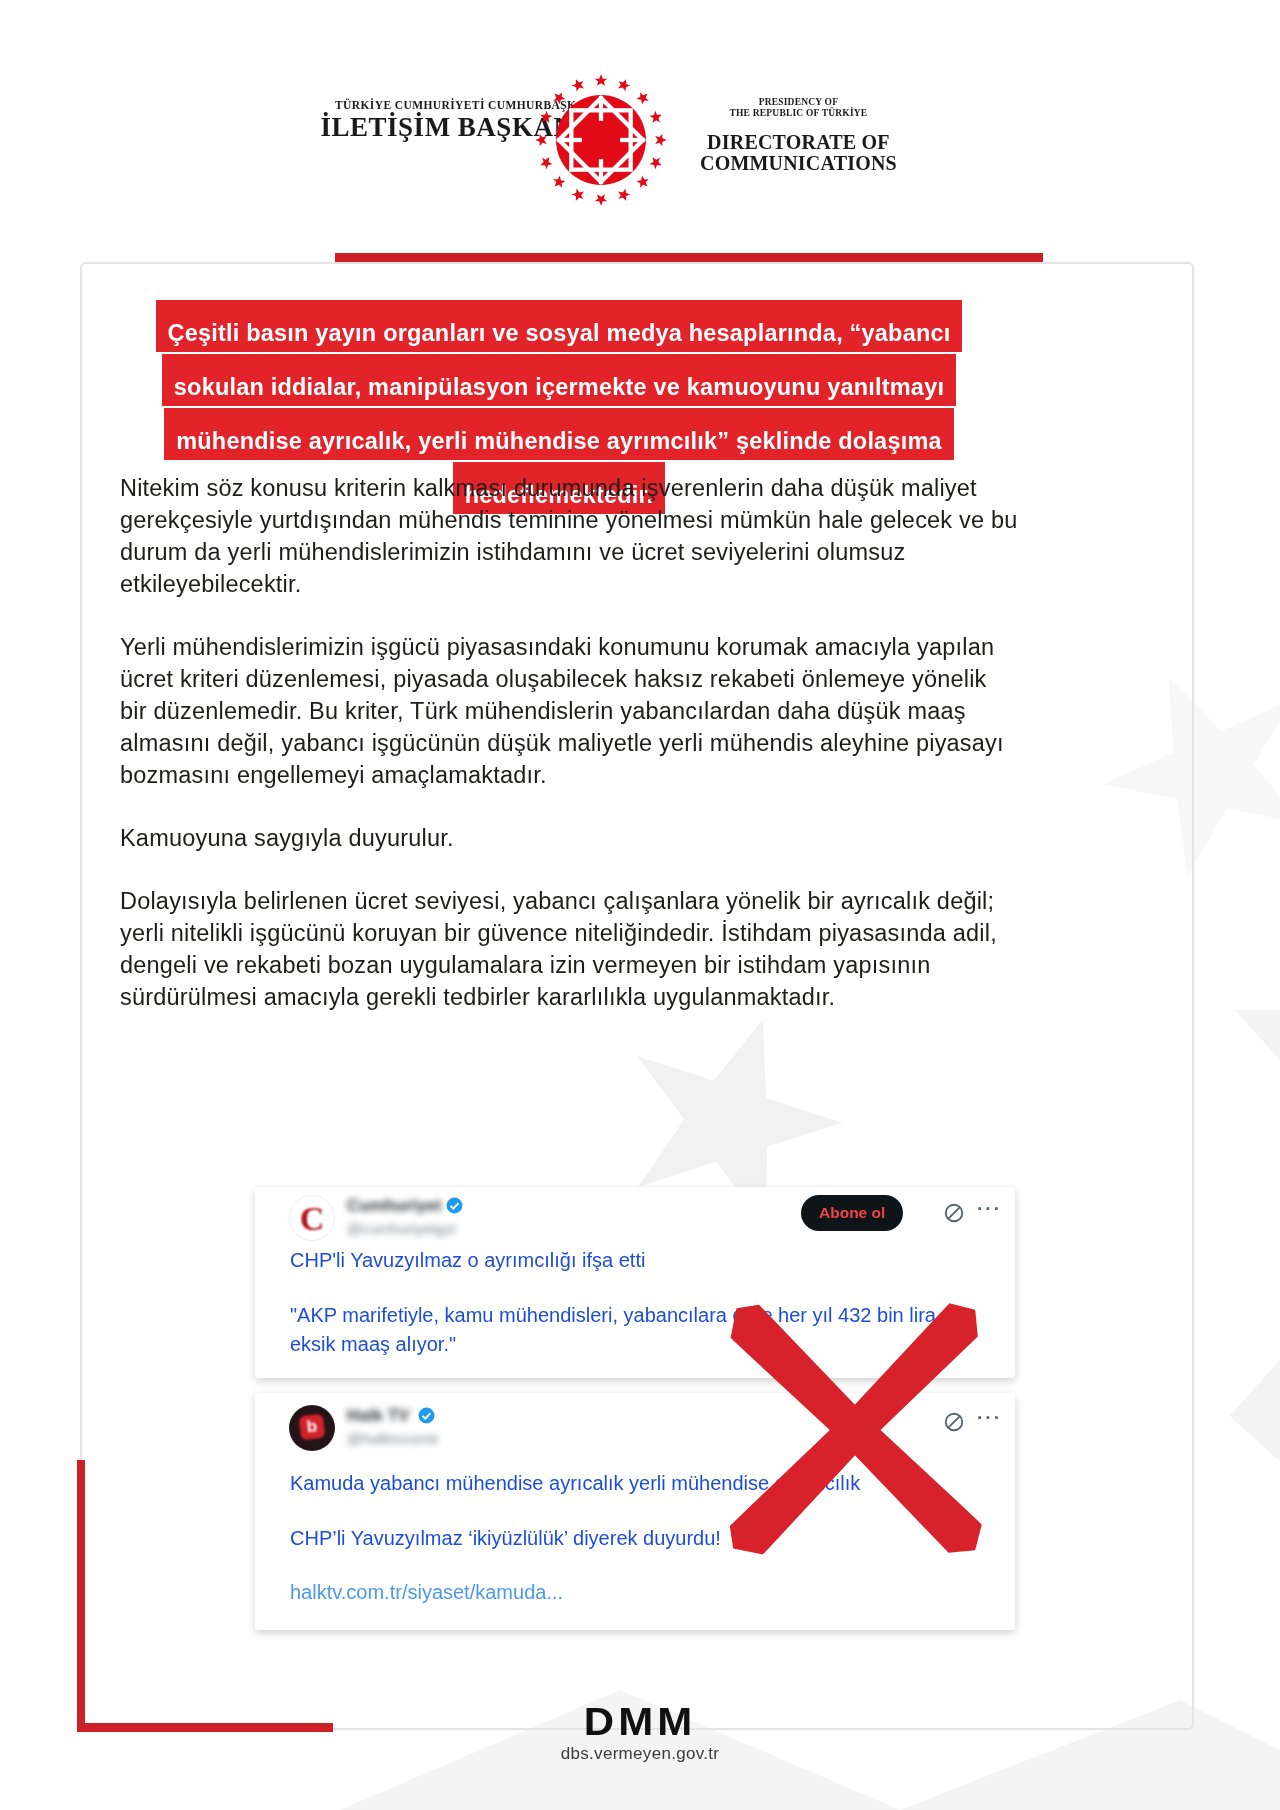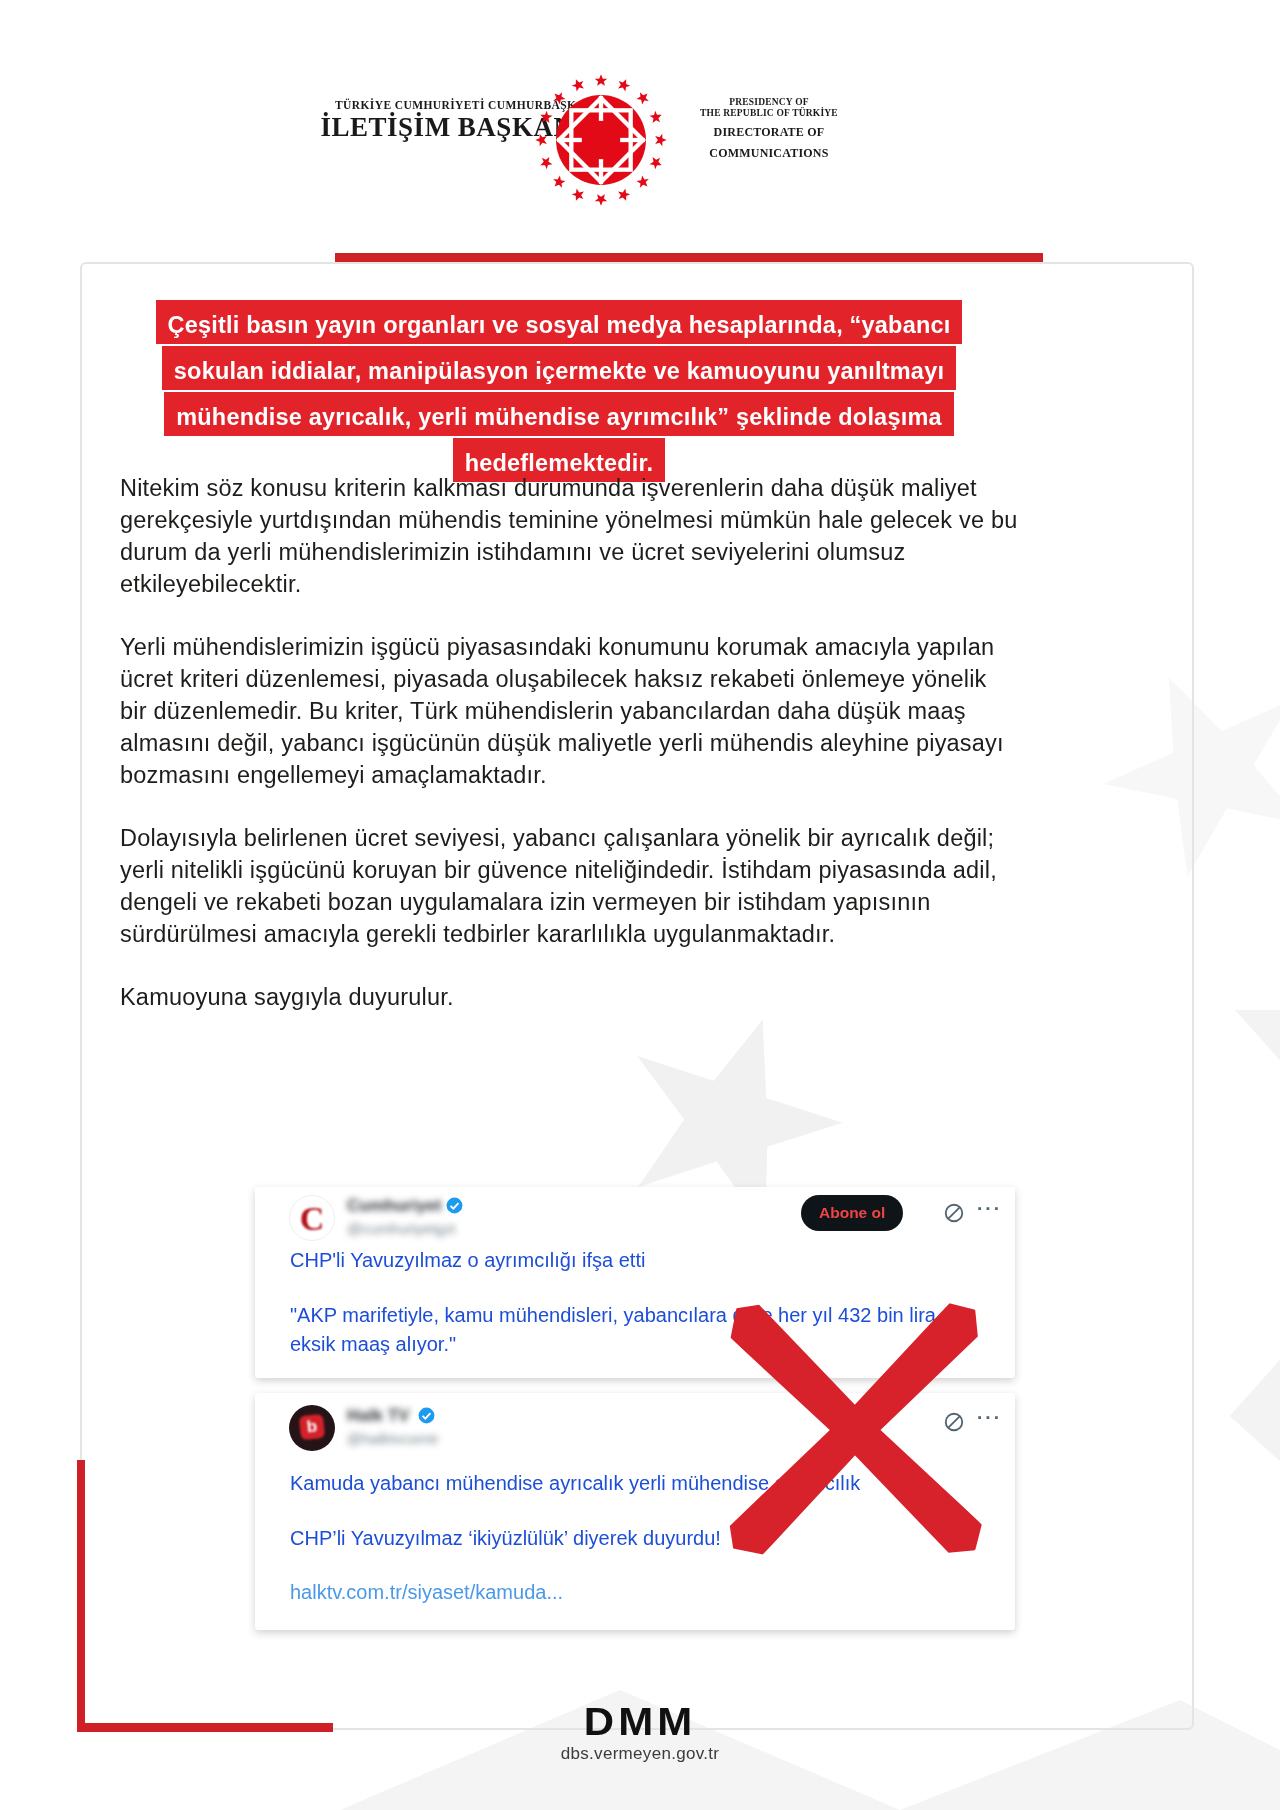--- a/index.html
+++ b/index.html
@@ -14,31 +14,31 @@
   .wm svg { display:block; }
   
   .hdr-left { position:absolute; left:278px; top:99px; width:400px; text-align:center; z-index:2;
     font-family:"Liberation Serif","DejaVu Serif",serif; color:#1a1a1a; }
   .hdr-left-small { font-size:11.5px; font-weight:700; letter-spacing:.4px; }
   .hdr-left-large { font-size:27px; font-weight:700; letter-spacing:.5px; margin-top:1px; }
   .emblem { position:absolute; left:534px; top:68px; z-index:2; }
   .hdr-right { position:absolute; left:700px; top:97px; z-index:2;
     font-family:"Liberation Serif","DejaVu Serif",serif; color:#1a1a1a;text-align:center; }
   .hdr-right-small { font-size:9.5px; font-weight:700; line-height:11px; letter-spacing:.2px; }
-  .hdr-right-large { font-size:12px; font-weight:700; line-height:21px; margin-top:3px; letter-spacing:.2px; }
+  .hdr-right-large { font-size:20px; font-weight:700; line-height:21px; margin-top:13px; letter-spacing:.2px; }
   
   .card-border { position:absolute; left:80px; top:262px; width:1114px; height:1468px;
     border:2px solid #e4e4e4; border-radius:6px; z-index:1; background:transparent; }
   .red-top    { position:absolute; left:335px; top:253px; width:708px; height:9px; background:#cf2027; z-index:2; }
   .red-left   { position:absolute; left:77px;  top:1460px; width:8px;  height:272px; background:#cf2027; z-index:2; }
   .red-bottom { position:absolute; left:77px;  top:1723px; width:256px; height:9px;  background:#cf2027; z-index:2; }
   
   .headline { position:absolute; left:120px; top:300px; width:878px; z-index:2; }
   .headline .hl-line { display:table; margin:0 auto 2px auto; background:#e2232a; color:#ffffff;
-    font-size:23.5px; font-weight:700; line-height:26px; padding:12px 12px 6px 12px; letter-spacing:.2px; }
+    font-size:23.5px; font-weight:700; line-height:26px; padding:20px 12px 6px 12px; letter-spacing:.2px; }
   
   .bodytext { position:absolute; left:120px; top:472px; width:898px; z-index:2;
     color:#1d1d1b; font-size:23.5px; line-height:32px; letter-spacing:.2px; }
   .bodytext p { margin-bottom:31px; }
   
   .tweet { position:absolute; left:255px; width:760px; background:#ffffff; border-radius:3px;
     box-shadow:0 3px 9px rgba(0,0,0,.18); z-index:3; }
   .tweet1 { top:1187px; height:191px; }
   .tweet2 { top:1393px; height:237px; }
   .avatar { position:absolute; left:34px; width:46px; height:46px; border-radius:50%; }
@@ -164,22 +164,22 @@
   <div class="headline">
     <div class="hl-line">Çeşitli basın yayın organları ve sosyal medya hesaplarında, “yabancı</div>
     <div class="hl-line">sokulan iddialar, manipülasyon içermekte ve kamuoyunu yanıltmayı</div>
     <div class="hl-line">mühendise ayrıcalık, yerli mühendise ayrımcılık” şeklinde dolaşıma</div>
     <div class="hl-line">hedeflemektedir.</div>
   </div>
 
   <div class="bodytext">
     <p>Nitekim söz konusu kriterin kalkması durumunda işverenlerin daha düşük maliyet gerekçesiyle yurtdışından mühendis teminine yönelmesi mümkün hale gelecek ve bu durum da yerli mühendislerimizin istihdamını ve ücret seviyelerini olumsuz etkileyebilecektir.</p>
     <p>Yerli mühendislerimizin işgücü piyasasındaki konumunu korumak amacıyla yapılan ücret kriteri düzenlemesi, piyasada oluşabilecek haksız rekabeti önlemeye yönelik bir düzenlemedir. Bu kriter, Türk mühendislerin yabancılardan daha düşük maaş almasını değil, yabancı işgücünün düşük maliyetle yerli mühendis aleyhine piyasayı bozmasını engellemeyi amaçlamaktadır.</p>
+    <p>Kamuoyuna saygıyla duyurulur.</p>
     <p>Dolayısıyla belirlenen ücret seviyesi, yabancı çalışanlara yönelik bir ayrıcalık değil; yerli nitelikli işgücünü koruyan bir güvence niteliğindedir. İstihdam piyasasında adil, dengeli ve rekabeti bozan uygulamalara izin vermeyen bir istihdam yapısının sürdürülmesi amacıyla gerekli tedbirler kararlılıkla uygulanmaktadır.</p>
-    <p>Kamuoyuna saygıyla duyurulur.</p>
   </div>
 
   <div class="tweet tweet1">
     <div class="avatar av-c">
       <span>C</span>
     </div>
     <div class="t-name" style="top:9px;">Cumhuriyet</div>
     <svg class="badge" style="left:190px; top:9px;" viewBox="0 0 24 24">
       <circle cx="12" cy="12" r="10" fill="#1d9bf0"></circle>
       <path d="M7 12.5 L10.5 16 L17 9" stroke="#fff" stroke-width="2.4" fill="none"></path>

